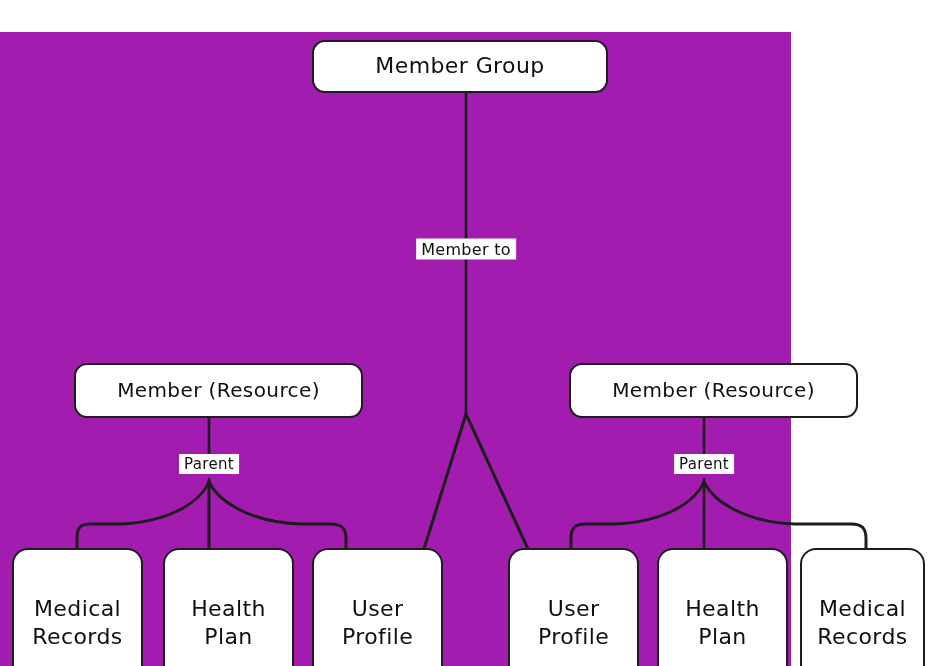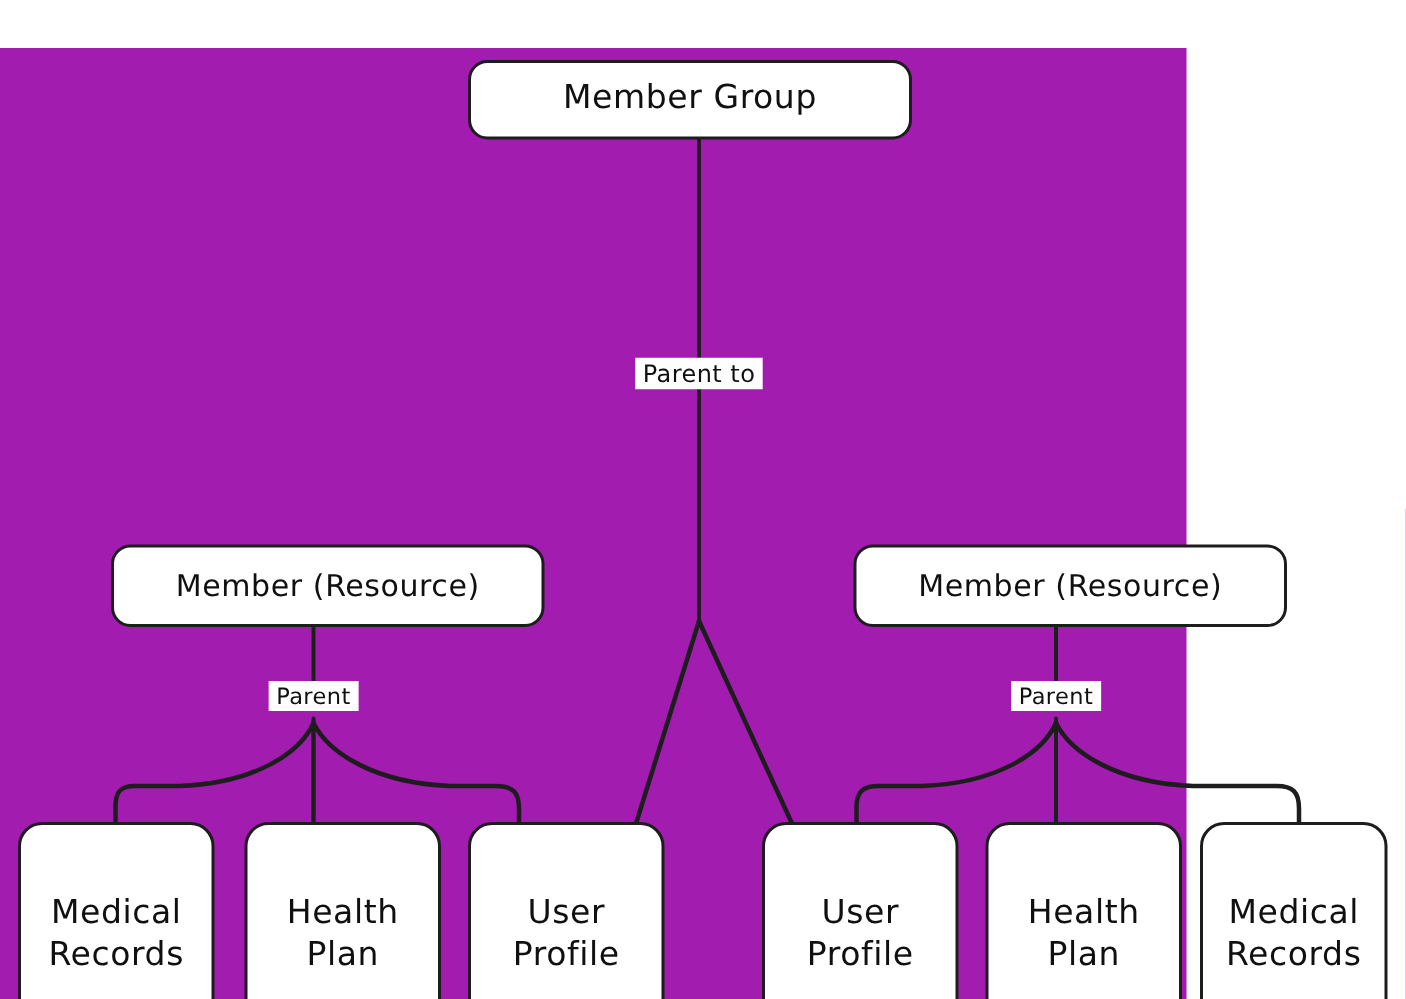--- a/index.html
+++ b/index.html
@@ -151,19 +151,19 @@
   <div class="node node-card" style="left:657px; top:516px; width:131px; height:150px; font-size:22px;">
     <span class="node-label">Health
 Plan</span>
   </div>
 
   <div class="node node-card" style="left:800px; top:516px; width:125px; height:150px; font-size:22px;">
     <span class="node-label">Medical
 Records</span>
   </div>
 
-  <div class="edge-label" style="left:466px; top:217px; font-size:16px; transform:translate(-50%,-50%);">Parent to</div>
+  <div class="edge-label" style="left:466px; top:217px; font-size:16px; transform:translate(-50%,-50%);">Member to</div>
 
   <div class="edge-label" style="left:209px; top:432px; font-size:15px; transform:translate(-50%,-50%);">Parent</div>
 
   <div class="edge-label" style="left:704px; top:432px; font-size:15px; transform:translate(-50%,-50%);">Parent</div>
 
 </div>
 
 </body></html>

